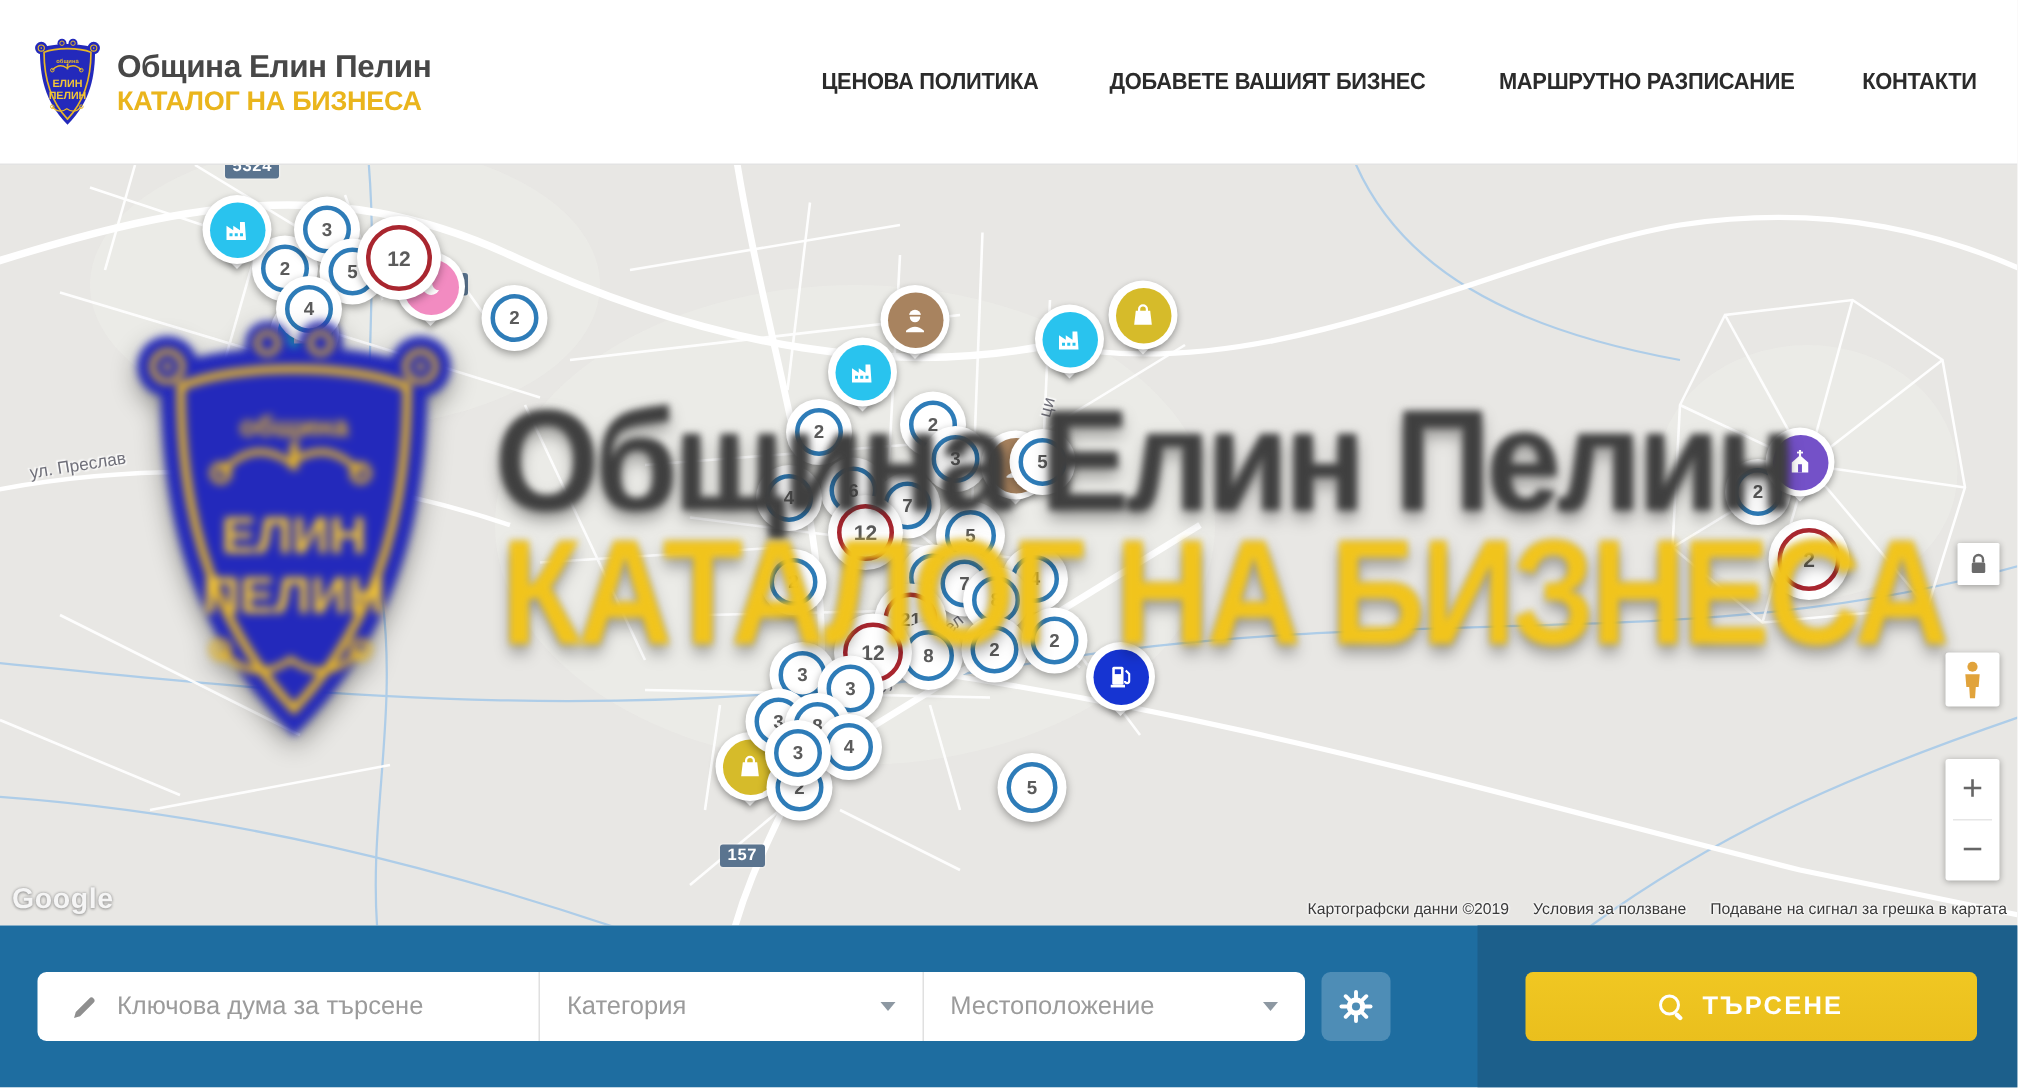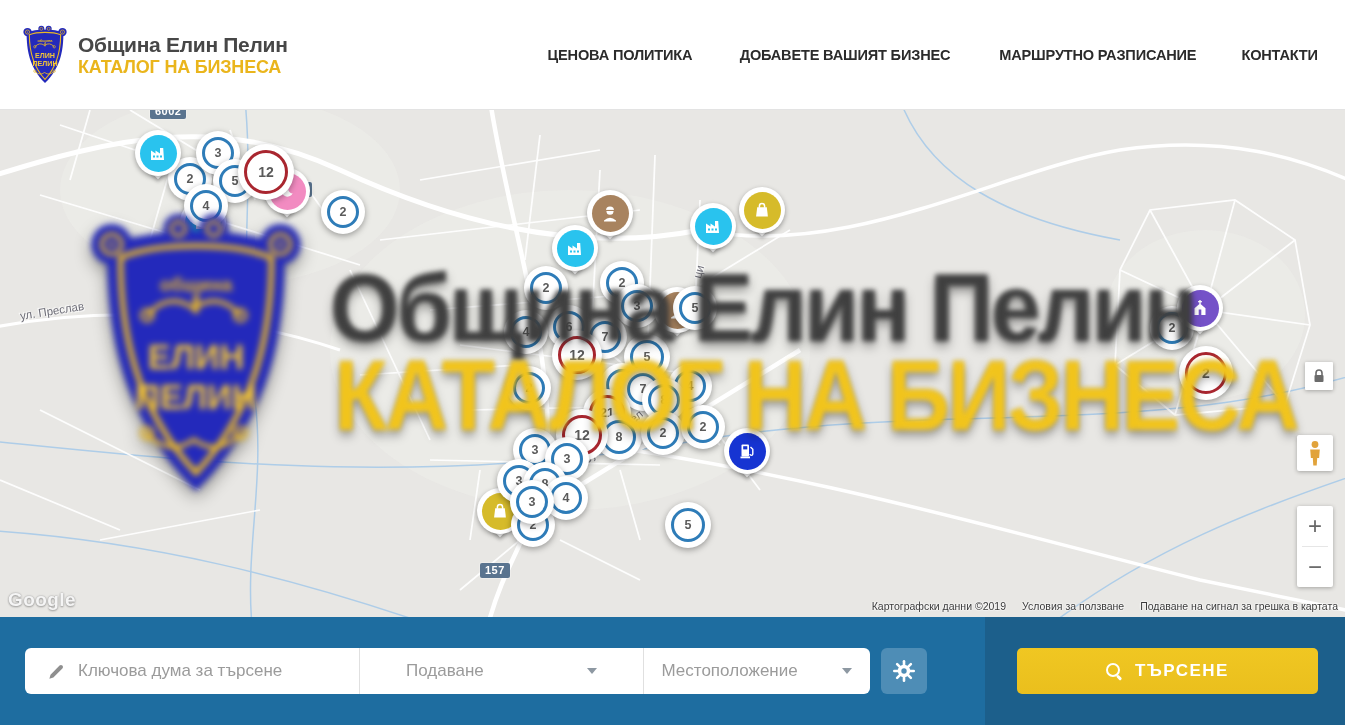--- a/index.html
+++ b/index.html
@@ -78,21 +78,21 @@
              z-index:40; border-radius:2px; box-shadow:0 1px 4px rgba(0,0,0,0.3);
              display:flex; flex-direction:column; align-items:center; }
   .zoomctl button { width:36px; height:40px; border:none; background:transparent; font-size:24px;
                     color:#666; cursor:pointer; font-family:inherit; line-height:38px; }
   .zdiv { width:26px; height:1px; background:#e6e6e6; }
 
   
   .searchbar { position:absolute; left:0; top:617px; width:1345px; height:108px; background:#1e6da0; }
   .sb-right-bg { position:absolute; right:0; top:0; width:360px; height:108px; background:#1c5f8b; }
   .sb-group { position:absolute; left:25px; top:31px; width:845px; height:46px; background:#fff;
-              border-radius:6px; display:flex; align-items:stretch;gap:28px; }
+              border-radius:6px; display:flex; align-items:stretch; }
   .sb-field { display:flex; align-items:center; cursor:pointer; }
   .sb-keyword { width:335px; padding-left:22px; gap:12px; border-right:1px solid #e0e0e0; cursor:text; }
   .sb-keyword input { border:none; outline:none; font-size:17px; color:#555; width:250px;
                       font-family:inherit; background:transparent; }
   .sb-keyword input::placeholder { color:#9b9b9b; }
   .sb-select { flex:1; padding:0 18px; justify-content:space-between; color:#9b9b9b; font-size:17px; }
   .sb-select + .sb-select { border-left:1px solid #e0e0e0; }
   .arrow { width:0; height:0; border-left:5px solid transparent; border-right:5px solid transparent;
            border-top:6px solid #8d98a2; }
   .gear-btn { position:absolute; left:881px; top:31px; width:46px; height:46px; border:none;
@@ -217,21 +217,21 @@
         <path d="M-20,70 C120,25 220,5 340,60 C480,125 600,140 700,120" stroke-width="5"></path>
         <path d="M490,-10 C510,120 560,260 545,360 C535,420 505,450 488,515" stroke-width="4.5"></path>
         <path d="M540,400 L800,240" stroke-width="4.5"></path>
         <path d="M700,120 C850,150 1000,60 1120,40 C1220,25 1300,45 1370,80" stroke-width="3.5"></path>
         <path d="M560,330 C800,360 1000,420 1200,470 L1370,505" stroke-width="3.5"></path>
         <path d="M-20,220 C100,195 220,200 340,240" stroke-width="3"></path>
       </g>
     </svg>
 
     <div class="shield-layer">
-        <div class="shield" style="left: 150px; top: -6px;">6002</div>
+        <div class="shield" style="left: 150px; top: -6px;">5324</div>
         <div class="shield" style="left: 480px; top: 453px;">157</div>
         <div class="shield" style="left: 296px; top: 72px; width: 16px; height: 15px;"></div>
       </div>
     <div class="label-layer">
         <div class="street-label" style="left: 20px; top: 200px; transform: rotate(-9deg); transform-origin: left center;">ул. Преслав</div>
         <div class="street-label" style="left: 585px; top: 345px; transform: rotate(-41deg); transform-origin: left center;">бул. „Новосел</div>
         <div class="street-label" style="left: 697px; top: 162px; transform: rotate(-75deg); transform-origin: left center;">ци</div>
       </div>
     <div class="marker-layer">
         <div class="pin" style="left: 264px; top: 58px;">
@@ -593,21 +593,21 @@
   <div class="searchbar">
     <div class="sb-right-bg"></div>
     <div class="sb-group">
       <div class="sb-field sb-keyword">
         <svg width="19" height="19" viewBox="0 0 20 20">
           <path d="M2.5,17.5 l1.2,-4.2 9.5,-9.5 a2.1,2.1 0 0 1 3,3 l-9.5,9.5 z" fill="#8f8f8f"></path>
         </svg>
         <input type="text" placeholder="Ключова дума за търсене" style="">
       </div>
       <div class="sb-field sb-select">
-        <span>Подаване</span>
+        <span>Категория</span>
         <i class="arrow"></i>
       </div>
       <div class="sb-field sb-select">
         <span>Местоположение</span>
         <i class="arrow"></i>
       </div>
     </div>
     <button class="gear-btn">
       <svg width="24" height="24" viewBox="0 0 24 24">
         <g fill="#fff">

